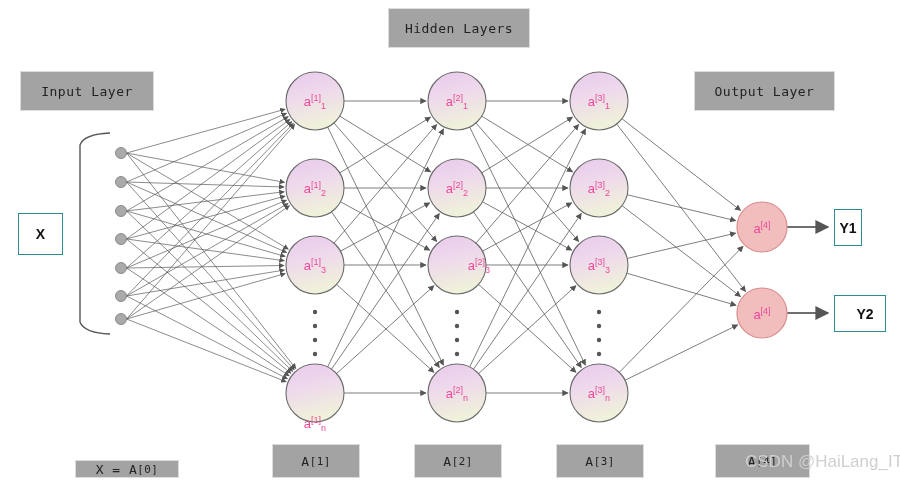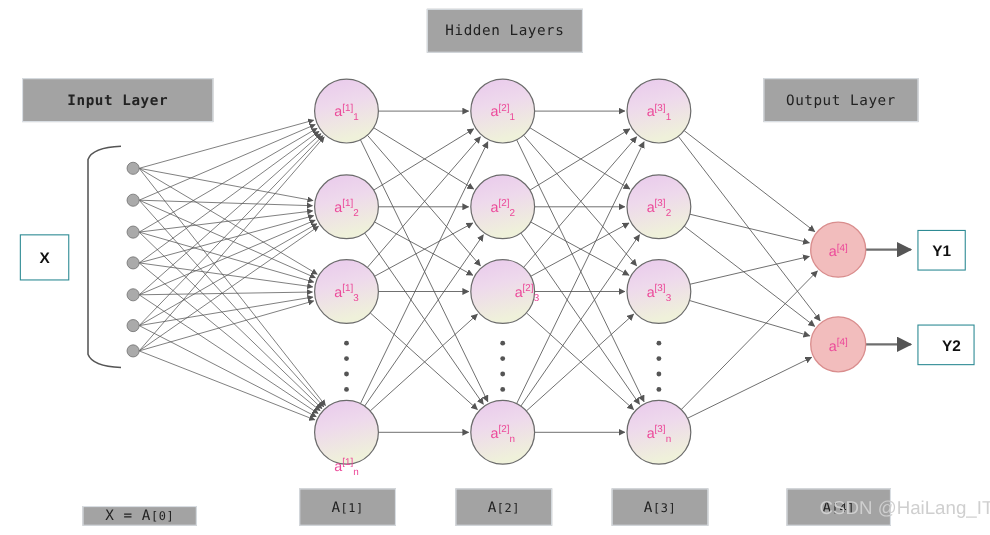--- a/index.html
+++ b/index.html
@@ -172,25 +172,25 @@
     <div class="alabel" style="left: 457px; top: 102px;">a<sup>[2]</sup><sub>1</sub></div>
     <div class="alabel" style="left: 457px; top: 189px;">a<sup>[2]</sup><sub>2</sub></div>
     <div class="alabel" style="left: 479px; top: 266px;">a<sup>[2]</sup><sub>3</sub></div>
     <div class="alabel" style="left: 457px; top: 394px;">a<sup>[2]</sup><sub>n</sub></div>
     <div class="alabel" style="left: 599px; top: 102px;">a<sup>[3]</sup><sub>1</sub></div>
     <div class="alabel" style="left: 599px; top: 189px;">a<sup>[3]</sup><sub>2</sub></div>
     <div class="alabel" style="left: 599px; top: 266px;">a<sup>[3]</sup><sub>3</sub></div>
     <div class="alabel" style="left: 599px; top: 394px;">a<sup>[3]</sup><sub>n</sub></div>
     <div class="alabel" style="left: 762px; top: 228px;">a<sup>[4]</sup></div>
     <div class="alabel" style="left: 762px; top: 314px;">a<sup>[4]</sup></div>
-    <div class="lbl-box" style="left: 20px; top: 71px; width: 174px; height: 40px; font-weight: bold;">Input Layer</div>
+    <div class="lbl-box" style="left: 20px; top: 71px; width: 134px; height: 40px;">Input Layer</div>
     <div class="lbl-box" style="left: 388px; top: 8px; width: 142px; height: 40px;">Hidden Layers</div>
     <div class="lbl-box" style="left: 694px; top: 71px; width: 141px; height: 40px;">Output Layer</div>
     <div class="teal-box" style="left: 18px; top: 213px; width: 45px; height: 42px;">X</div>
-    <div class="teal-box" style="left: 834px; top: 209px; width: 44px; height: 37px; text-align: right;">Y1</div>
+    <div class="teal-box" style="left: 834px; top: 209px; width: 28px; height: 37px; text-align: right;">Y1</div>
     <div class="teal-box" style="left: 834px; top: 295px; width: 52px; height: 37px; padding-left: 10px;">Y2</div>
     <div class="lbl-box" style="left: 75px; top: 460px; width: 104px; height: 18px;">X = A<sup>[0]</sup></div>
     <div class="lbl-box" style="left: 272px; top: 444px; width: 88px; height: 34px;">A<sup>[1]</sup></div>
     <div class="lbl-box" style="left: 414px; top: 444px; width: 88px; height: 34px;">A<sup>[2]</sup></div>
     <div class="lbl-box" style="left: 556px; top: 444px; width: 88px; height: 34px;">A<sup>[3]</sup></div>
     <div class="lbl-box" style="left: 715px; top: 444px; width: 95px; height: 34px;">A<sup>[4]</sup></div>
   </div>
 
 <div class="watermark">CSDN @HaiLang_IT</div>
 

